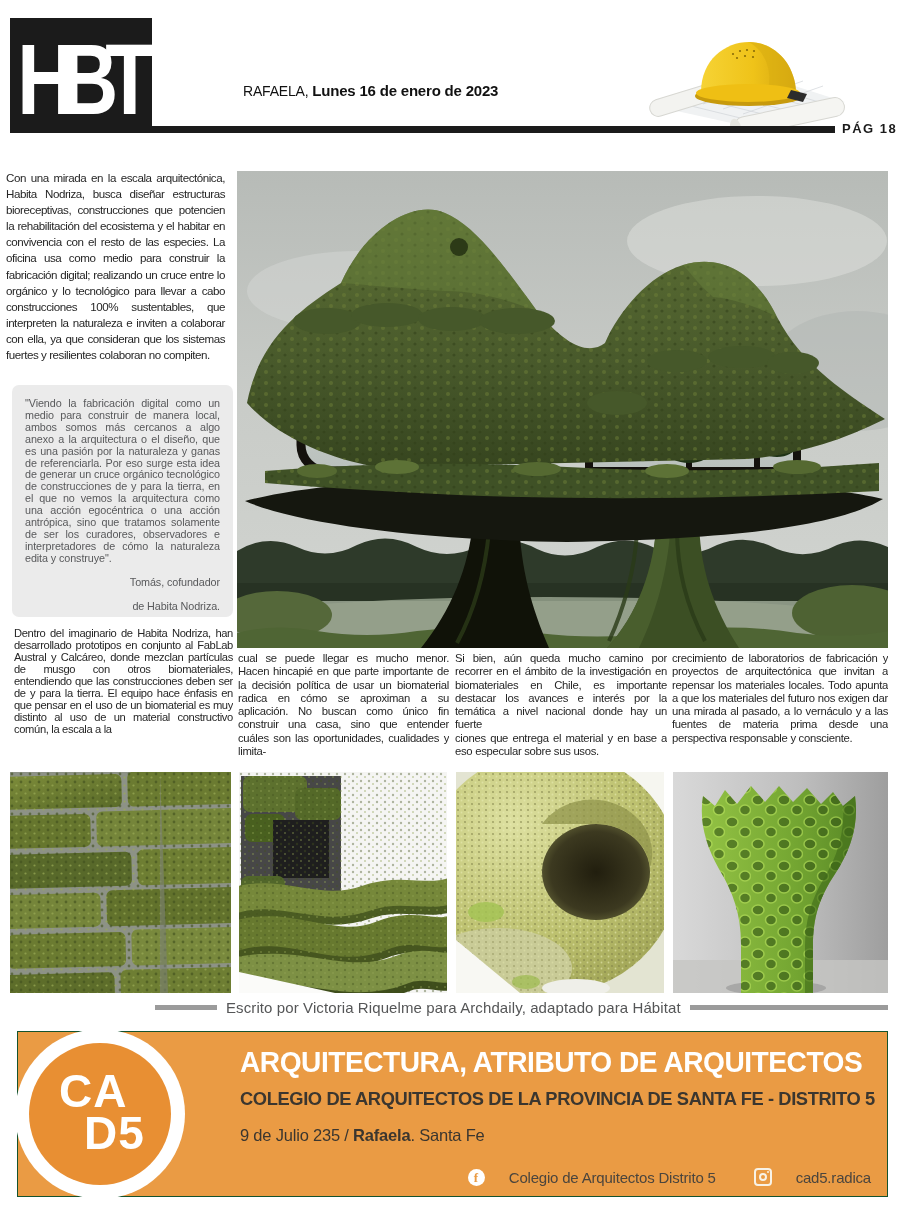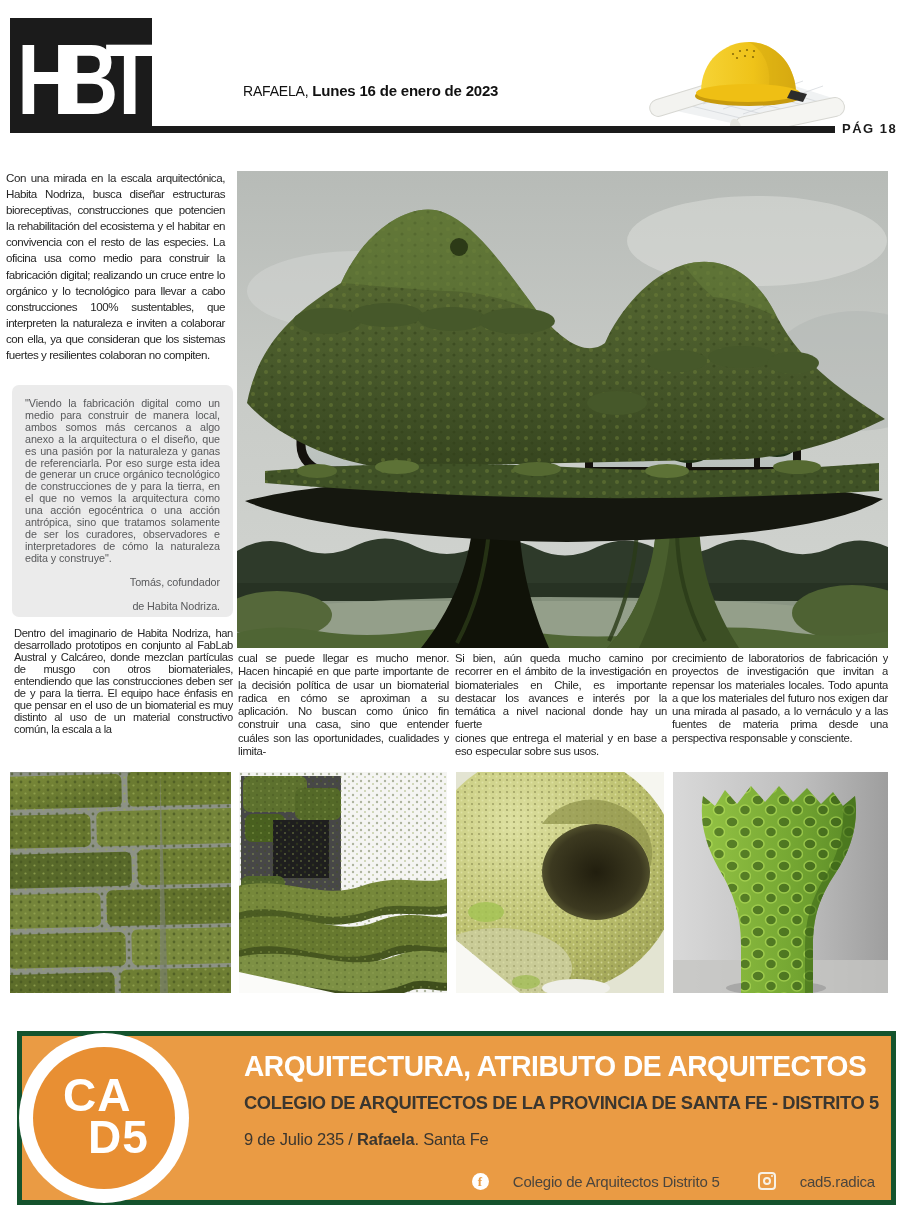--- a/index.html
+++ b/index.html
@@ -35,21 +35,21 @@
   .ph2{left:239px;width:208px;}
   .ph3{left:456px;width:208px;}
   .ph4{left:673px;width:215px;}
   
   .caption-row{position:absolute;left:155px;top:999px;width:733px;display:flex;align-items:center;gap:9px;}
   .cap-bar{height:5px;background:#9b9b9b;}
   .cap-bar.left{width:62px;}
   .cap-bar.right{flex:1;}
   .cap-text{font-size:15px;color:#555657;white-space:nowrap;letter-spacing:0.1px;}
   
-  .ad{position:absolute;left:17px;top:1031px;width:869px;height:164px;background:#ea9b44;border:5px solid #14532d;}
+  .ad{position:absolute;left:17px;top:1031px;width:869px;height:164px;background:#ea9b44;border:1px solid #14532d;}
   .ad-whitecircle{position:absolute;left:-3px;top:-3px;width:170px;height:170px;background:#ffffff;border-radius:50%;}
   .ad-orangecircle{position:absolute;left:14px;top:14px;width:142px;height:142px;background:#e88f33;border-radius:50%;
                    color:#fff;font-weight:700;font-size:46px;line-height:44px;}
   .ad-orangecircle .l1{position:absolute;left:30px;top:26px;letter-spacing:1px;}
   .ad-orangecircle .l2{position:absolute;left:55px;top:68px;letter-spacing:1px;}
   .ad-content{position:absolute;left:222px;top:14px;right:14px;}
   .ad-headline{color:#ffffff;font-weight:700;font-size:29px;letter-spacing:-0.5px;transform:scaleX(.97);transform-origin:left;white-space:nowrap;}
   .ad-subhead{color:#3b362f;font-weight:700;font-size:18.5px;margin-top:9px;letter-spacing:-0.4px;transform:scaleX(.99);transform-origin:left;white-space:nowrap;}
   .ad-addr{color:#3b362f;font-size:16.5px;margin-top:16px;letter-spacing:-0.2px;}
   .ad-addr b{font-weight:700;}
@@ -138,21 +138,21 @@
     <div class="quote-attr">Tomás, cofundador</div>
     <div class="quote-attr">de Habita Nodriza.</div>
   </div>
 
   <div class="jtext p2">Dentro del imaginario de Habita Nodriza, han desarrollado prototipos en conjunto al FabLab Austral y Calcáreo, donde mezclan partículas de musgo con otros biomateriales, entendiendo que las construcciones deben ser de y para la tierra. El equipo hace énfasis en que pensar en el uso de un biomaterial es muy distinto al uso de un material constructivo común, la escala a la</div>
   <div class="jtext colx c2">cual se puede llegar es mucho menor. Hacen hincapié en que parte importante de la decisión política de usar un biomaterial radica en cómo se aproximan a su aplicación. No buscan como único fin construir una casa, sino que entender cuáles son las oportunidades, cualidades y limita-</div>
   <div class="jtext colx c3">
     <div>Si bien, aún queda mucho camino por recorrer en el ámbito de la investigación en biomateriales en Chile, es importante destacar los avances e interés por la temática a nivel nacional donde hay un fuerte</div>
     <div>ciones que entrega el material y en base a eso especular sobre sus usos.</div>
   </div>
-  <div class="jtext colx c4">crecimiento de laboratorios de fabricación y proyectos de investigación que invitan a repensar los materiales locales. Todo apunta a que los materiales del futuro nos exigen dar una mirada al pasado, a lo vernáculo y a las fuentes de materia prima desde una perspectiva responsable y consciente.</div>
+  <div class="jtext colx c4">crecimiento de laboratorios de fabricación y proyectos de arquitectónica que invitan a repensar los materiales locales. Todo apunta a que los materiales del futuro nos exigen dar una mirada al pasado, a lo vernáculo y a las fuentes de materia prima desde una perspectiva responsable y consciente.</div>
 
   <svg class="mainimg" viewBox="0 0 651 477">
     <defs>
       <linearGradient id="m-sky" x1="0" y1="0" x2="0" y2="1">
         <stop offset="0" stop-color="#b7bbb7"></stop>
           <stop offset=".5" stop-color="#c9ccc8"></stop>
           <stop offset="1" stop-color="#d2d5d1"></stop>
       </linearGradient>
       <linearGradient id="m-moss" x1="0" y1="0" x2="0" y2="1">
         <stop offset="0" stop-color="#5d7034"></stop>
@@ -348,20 +348,25 @@
       </pattern>
     </defs>
     <rect width="215" height="221" fill="url(#p4-bg)"></rect>
     <rect x="0" y="188" width="215" height="33" fill="#c6c6c3" opacity=".8"></rect>
     <ellipse cx="103" cy="216" rx="50" ry="7" fill="#8a8a8a" opacity=".5"></ellipse>
     <path d="M68 221 L68 172 C68 142 60 120 46 97 C32 72 26 48 30 24 L42 34 L52 18 L64 32 L78 14 L92 30 L106 14 L120 30 L134 16 L148 32 L160 20 L170 34 L182 24 C186 52 178 78 162 102 C146 126 140 146 140 174 L140 221 Z" fill="url(#p4-vase)"></path>
     <path d="M68 221 L68 172 C68 142 60 120 46 97 C32 72 26 48 30 24 L42 34 L52 18 L64 32 L78 14 L92 30 L106 14 L120 30 L134 16 L148 32 L160 20 L170 34 L182 24 C186 52 178 78 162 102 C146 126 140 146 140 174 L140 221 Z" fill="url(#p4-vor)"></path>
     <path d="M140 174 C140 146 146 126 162 102 C178 78 186 52 182 24 L170 34 C172 60 164 86 150 108 C138 128 132 150 132 174 L132 221 L140 221 Z" fill="#3f6b19" opacity=".6"></path>
   </svg>
 
+  <div class="caption-row">
+    <div class="cap-bar left"></div>
+    <div class="cap-text">Escrito por Victoria Riquelme para Archdaily, adaptado para Hábitat</div>
+    <div class="cap-bar right"></div>
+  </div>
 
   <div class="ad">
     <div class="ad-whitecircle">
       <div class="ad-orangecircle">
         <span class="l1">CA</span>
         <span class="l2">D5</span>
       </div>
     </div>
     <div class="ad-content">
       <div class="ad-headline">ARQUITECTURA, ATRIBUTO DE ARQUITECTOS</div>

